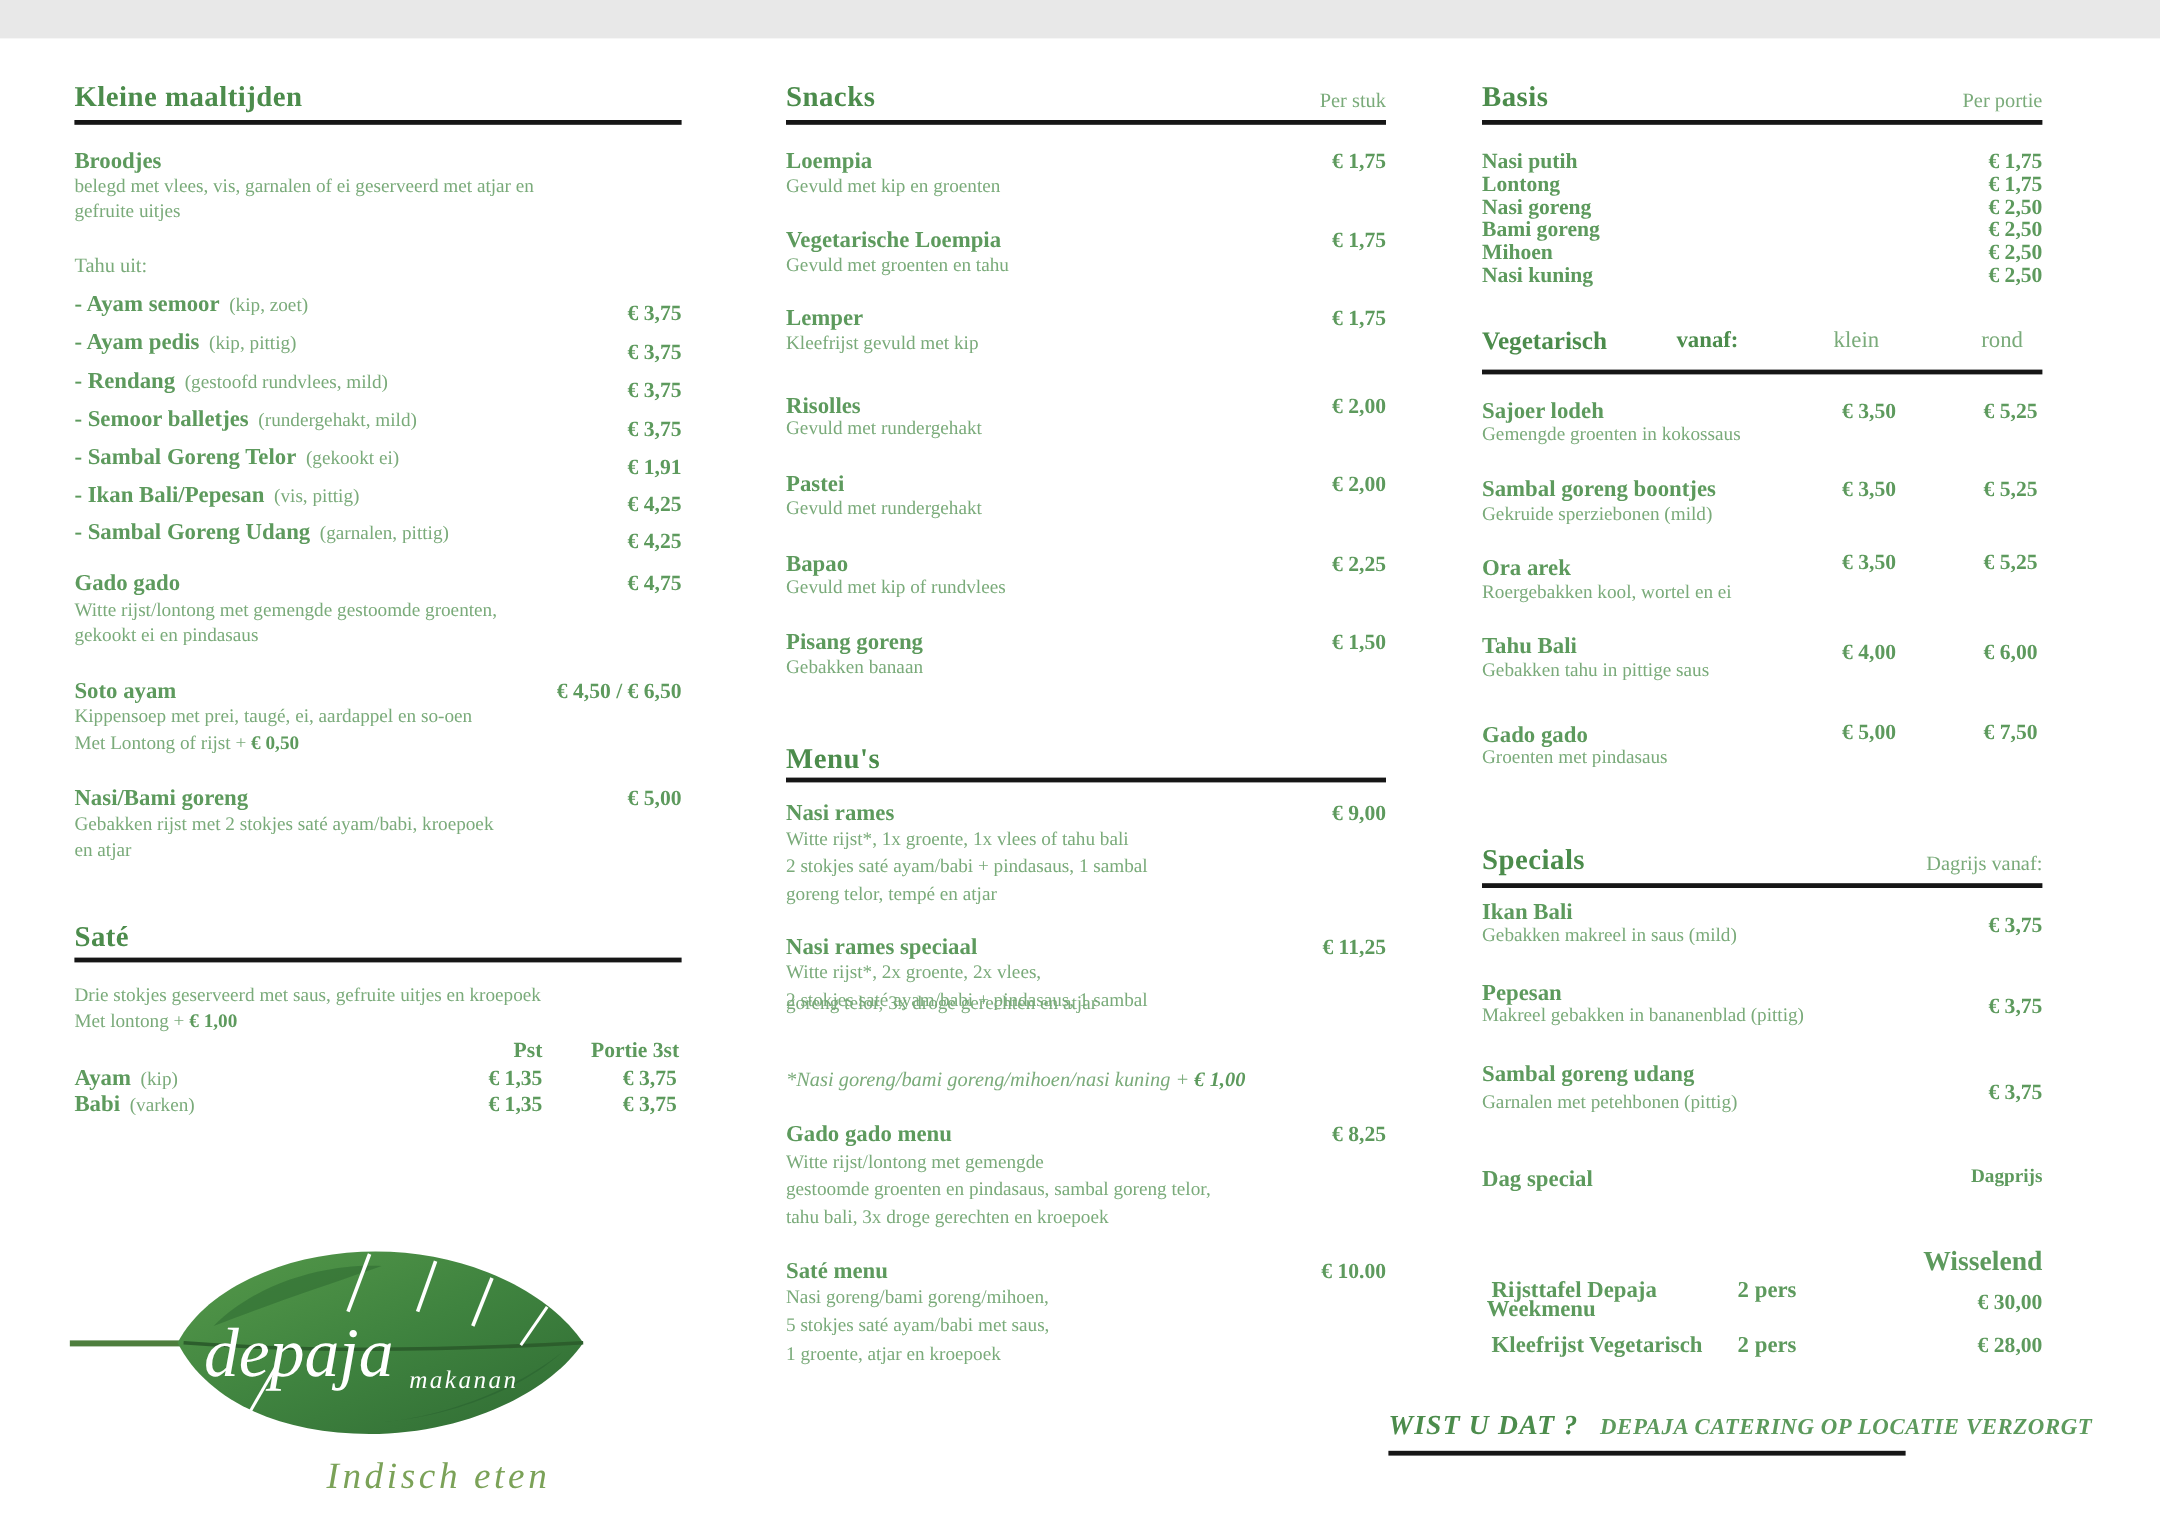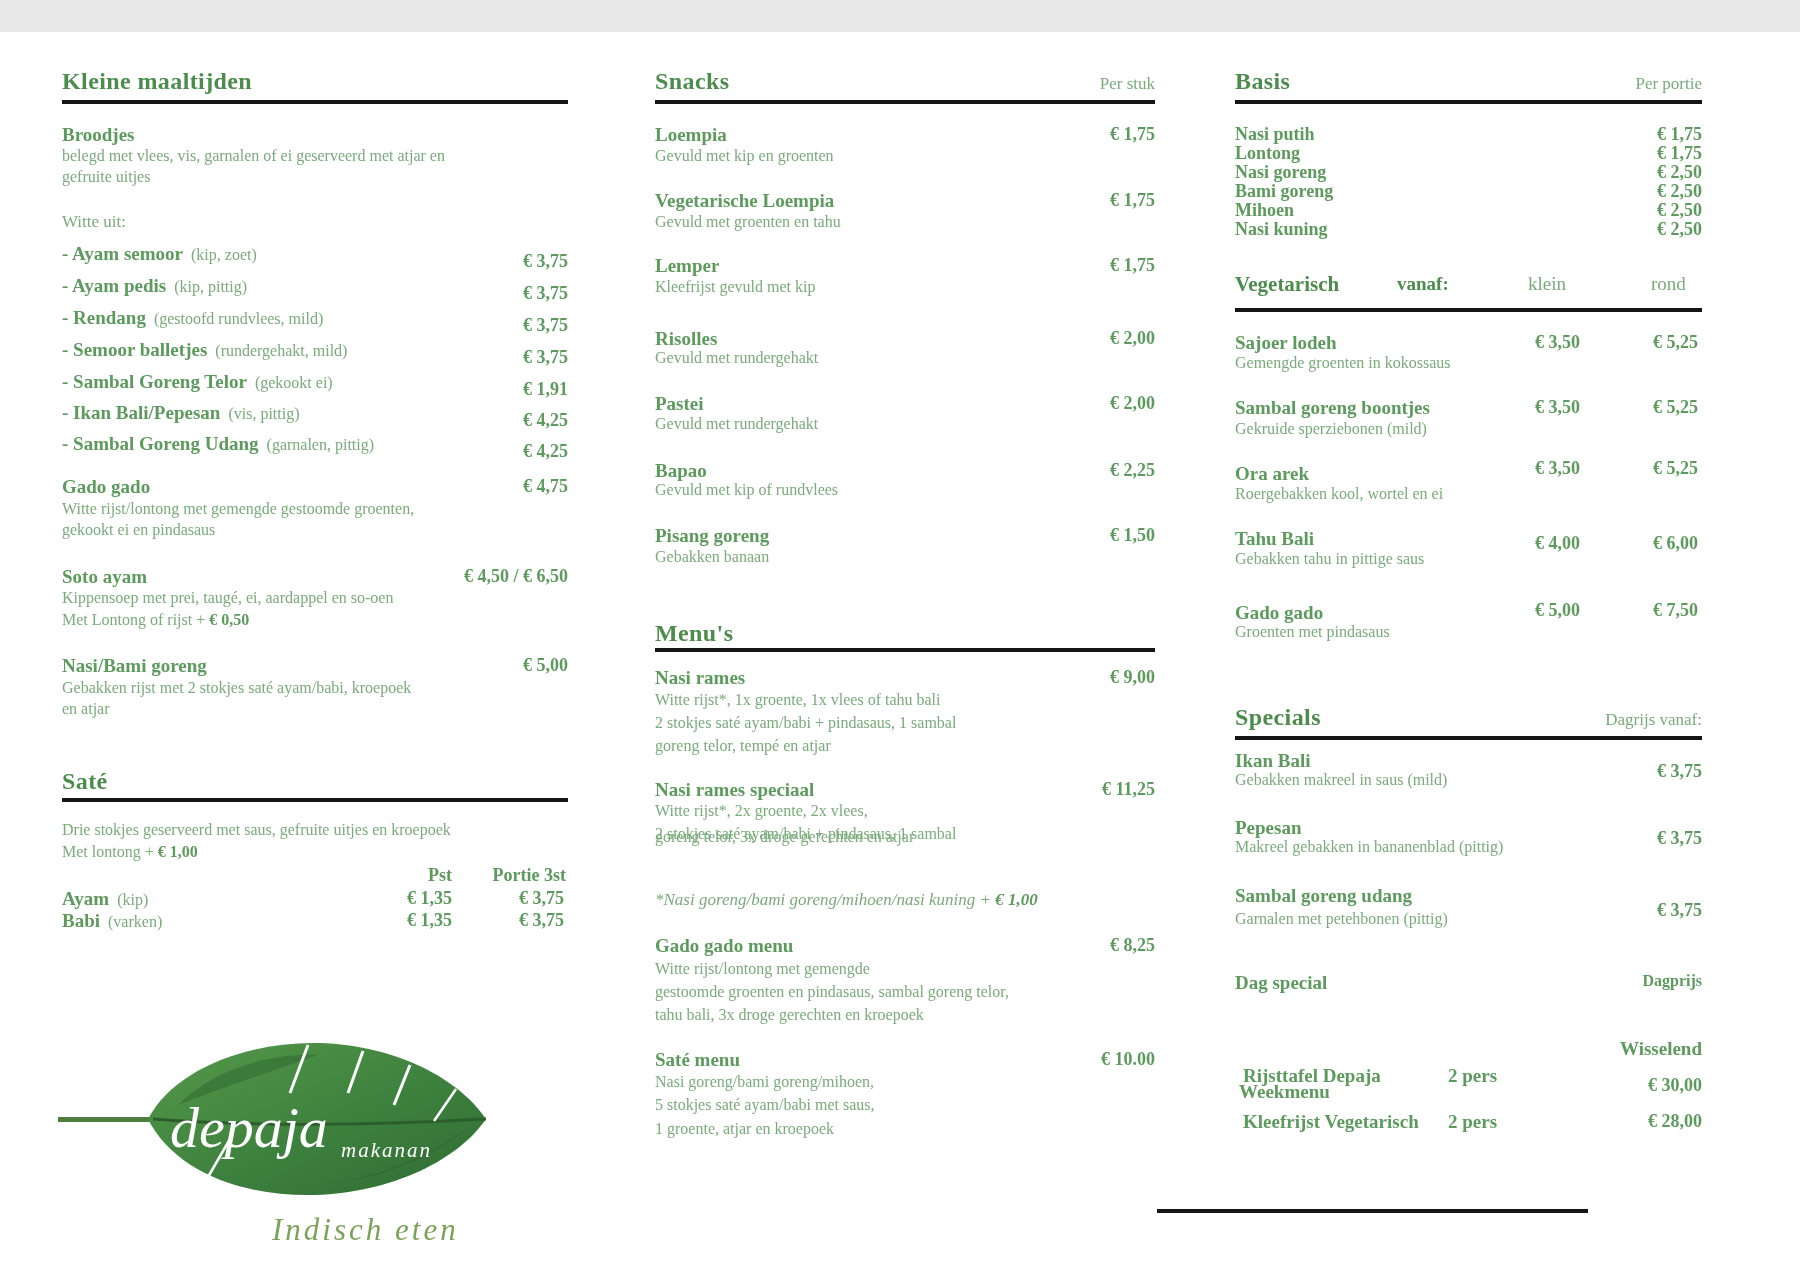--- a/index.html
+++ b/index.html
@@ -35,21 +35,21 @@
 <div id="page">
 
   <div id="col-left" class="col">
     <div class="abs h1" style="top:36px">Kleine maaltijden</div>
     <div class="rule" style="top:68px;width:506px"></div>
 
     <div class="abs nm" style="top:92px">Broodjes</div>
     <div class="abs ds" style="top:115px">belegd  met  vlees, vis, garnalen  of ei geserveerd  met  atjar en</div>
     <div class="abs ds" style="top:136px">gefruite  uitjes</div>
 
-    <div class="abs ds" style="top:180px;font-size:17px">Witte uit:</div>
+    <div class="abs ds" style="top:180px;font-size:17px">Tahu uit:</div>
 
     <div class="abs nm" style="top:211px"><span>- Ayam semoor</span><span class="nt">(kip, zoet)</span></div>
     <div class="abs pr right" style="top:219px">€ 3,75</div>
     <div class="abs nm" style="top:243px"><span>- Ayam pedis</span><span class="nt">(kip, pittig)</span></div>
     <div class="abs pr right" style="top:251px">€ 3,75</div>
     <div class="abs nm" style="top:275px"><span>- Rendang</span><span class="nt">(gestoofd  rundvlees, mild)</span></div>
     <div class="abs pr right" style="top:283px">€ 3,75</div>
     <div class="abs nm" style="top:307px"><span>- Semoor  balletjes</span><span class="nt">(rundergehakt, mild)</span></div>
     <div class="abs pr right" style="top:315px">€ 3,75</div>
     <div class="abs nm" style="top:339px"><span>- Sambal Goreng Telor</span><span class="nt">(gekookt  ei)</span></div>
@@ -236,26 +236,29 @@
     <div class="abs ds" style="top:806px">Makreel gebakken  in bananenblad   (pittig)</div>
 
     <div class="abs nm" style="top:853px">Sambal goreng  udang</div>
     <div class="abs pr right" style="top:868px">€ 3,75</div>
     <div class="abs ds" style="top:878px">Garnalen met  petehbonen   (pittig)</div>
 
     <div class="abs nm" style="top:940px">Dag special</div>
     <div class="abs pr right" style="top:940px;font-size:16px">Dagprijs</div>
 
     <div class="abs nm" style="top:1049px;left:4px">Weekmenu</div>
-    <div class="abs pr right" style="top:1006px;font-size:19px">Wisselend</div>
+    <div class="abs pr right" style="top:1006px;font-size:23px">Wisselend</div>
 
     <div class="abs nm" style="top:1033px;left:8px">Rijsttafel Depaja</div>
     <div class="abs nm" style="top:1033px;left:213px">2 pers</div>
     <div class="abs pr right" style="top:1043px">€ 30,00</div>
 
     <div class="abs nm" style="top:1079px;left:8px">Kleefrijst Vegetarisch</div>
     <div class="abs nm" style="top:1079px;left:213px">2 pers</div>
     <div class="abs pr right" style="top:1079px">€ 28,00</div>
   </div>
 
+  <div class="abs" style="left:1157px;top:1143px;width:440px">
+    <span class="footq">WIST U DAT ?</span><span class="foott">DEPAJA CATERING OP LOCATIE VERZORGT</span>
+  </div>
   <div class="rule" style="left:1157px;top:1177px;width:431px"></div>
 
 </div>
 
 </body></html>

